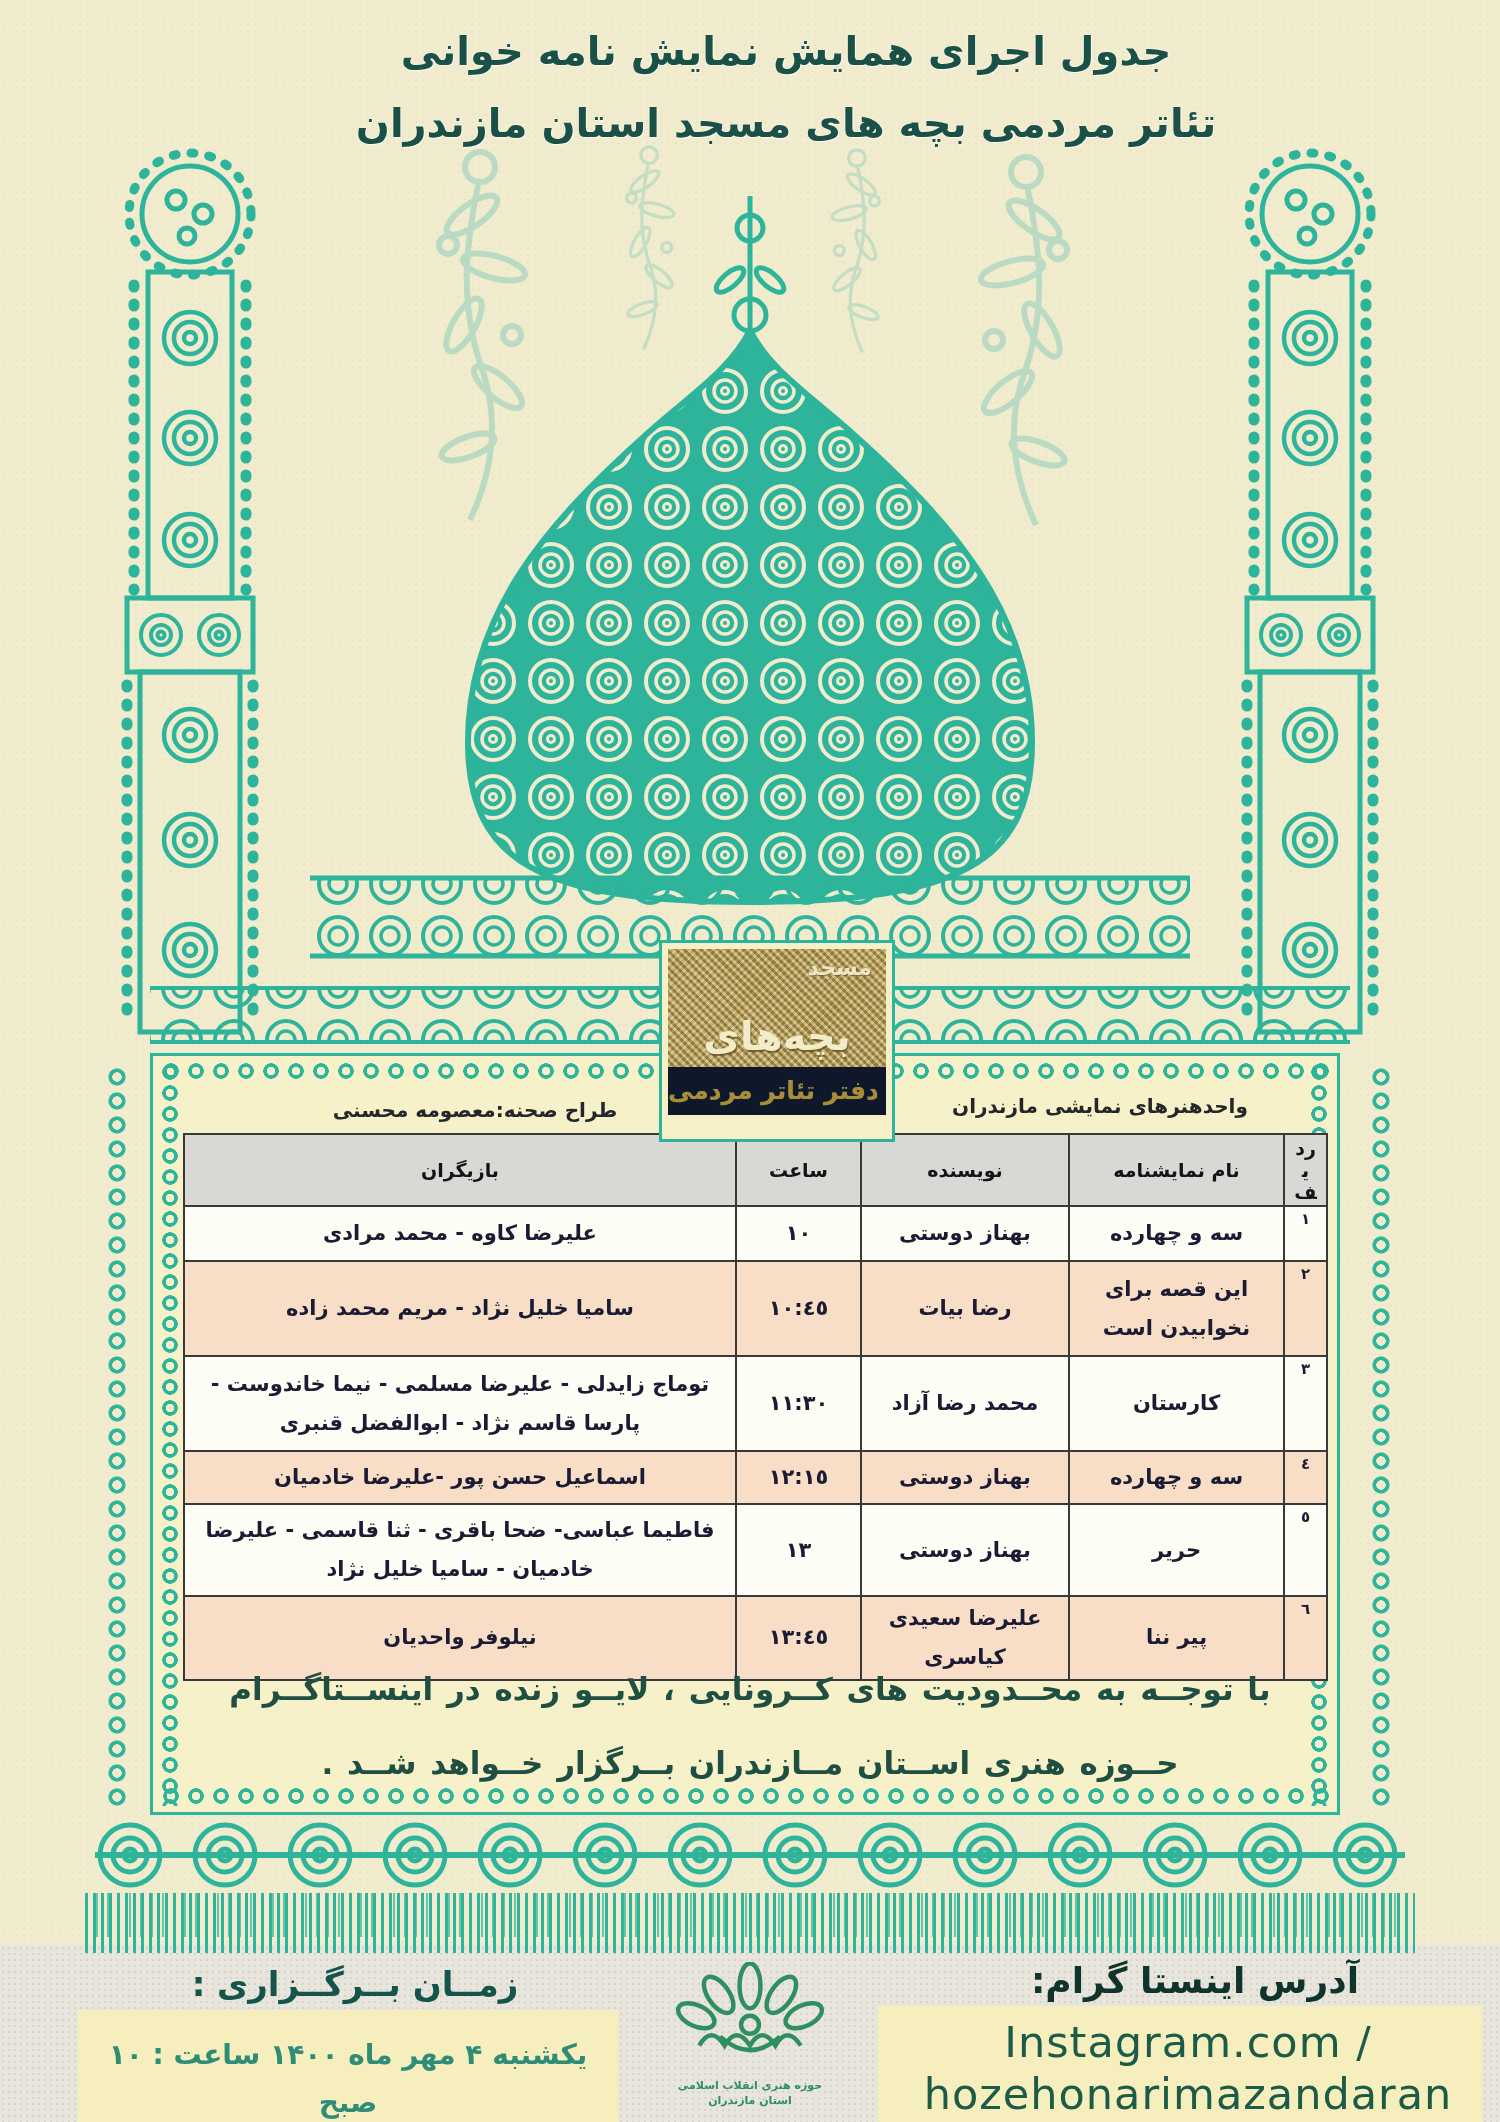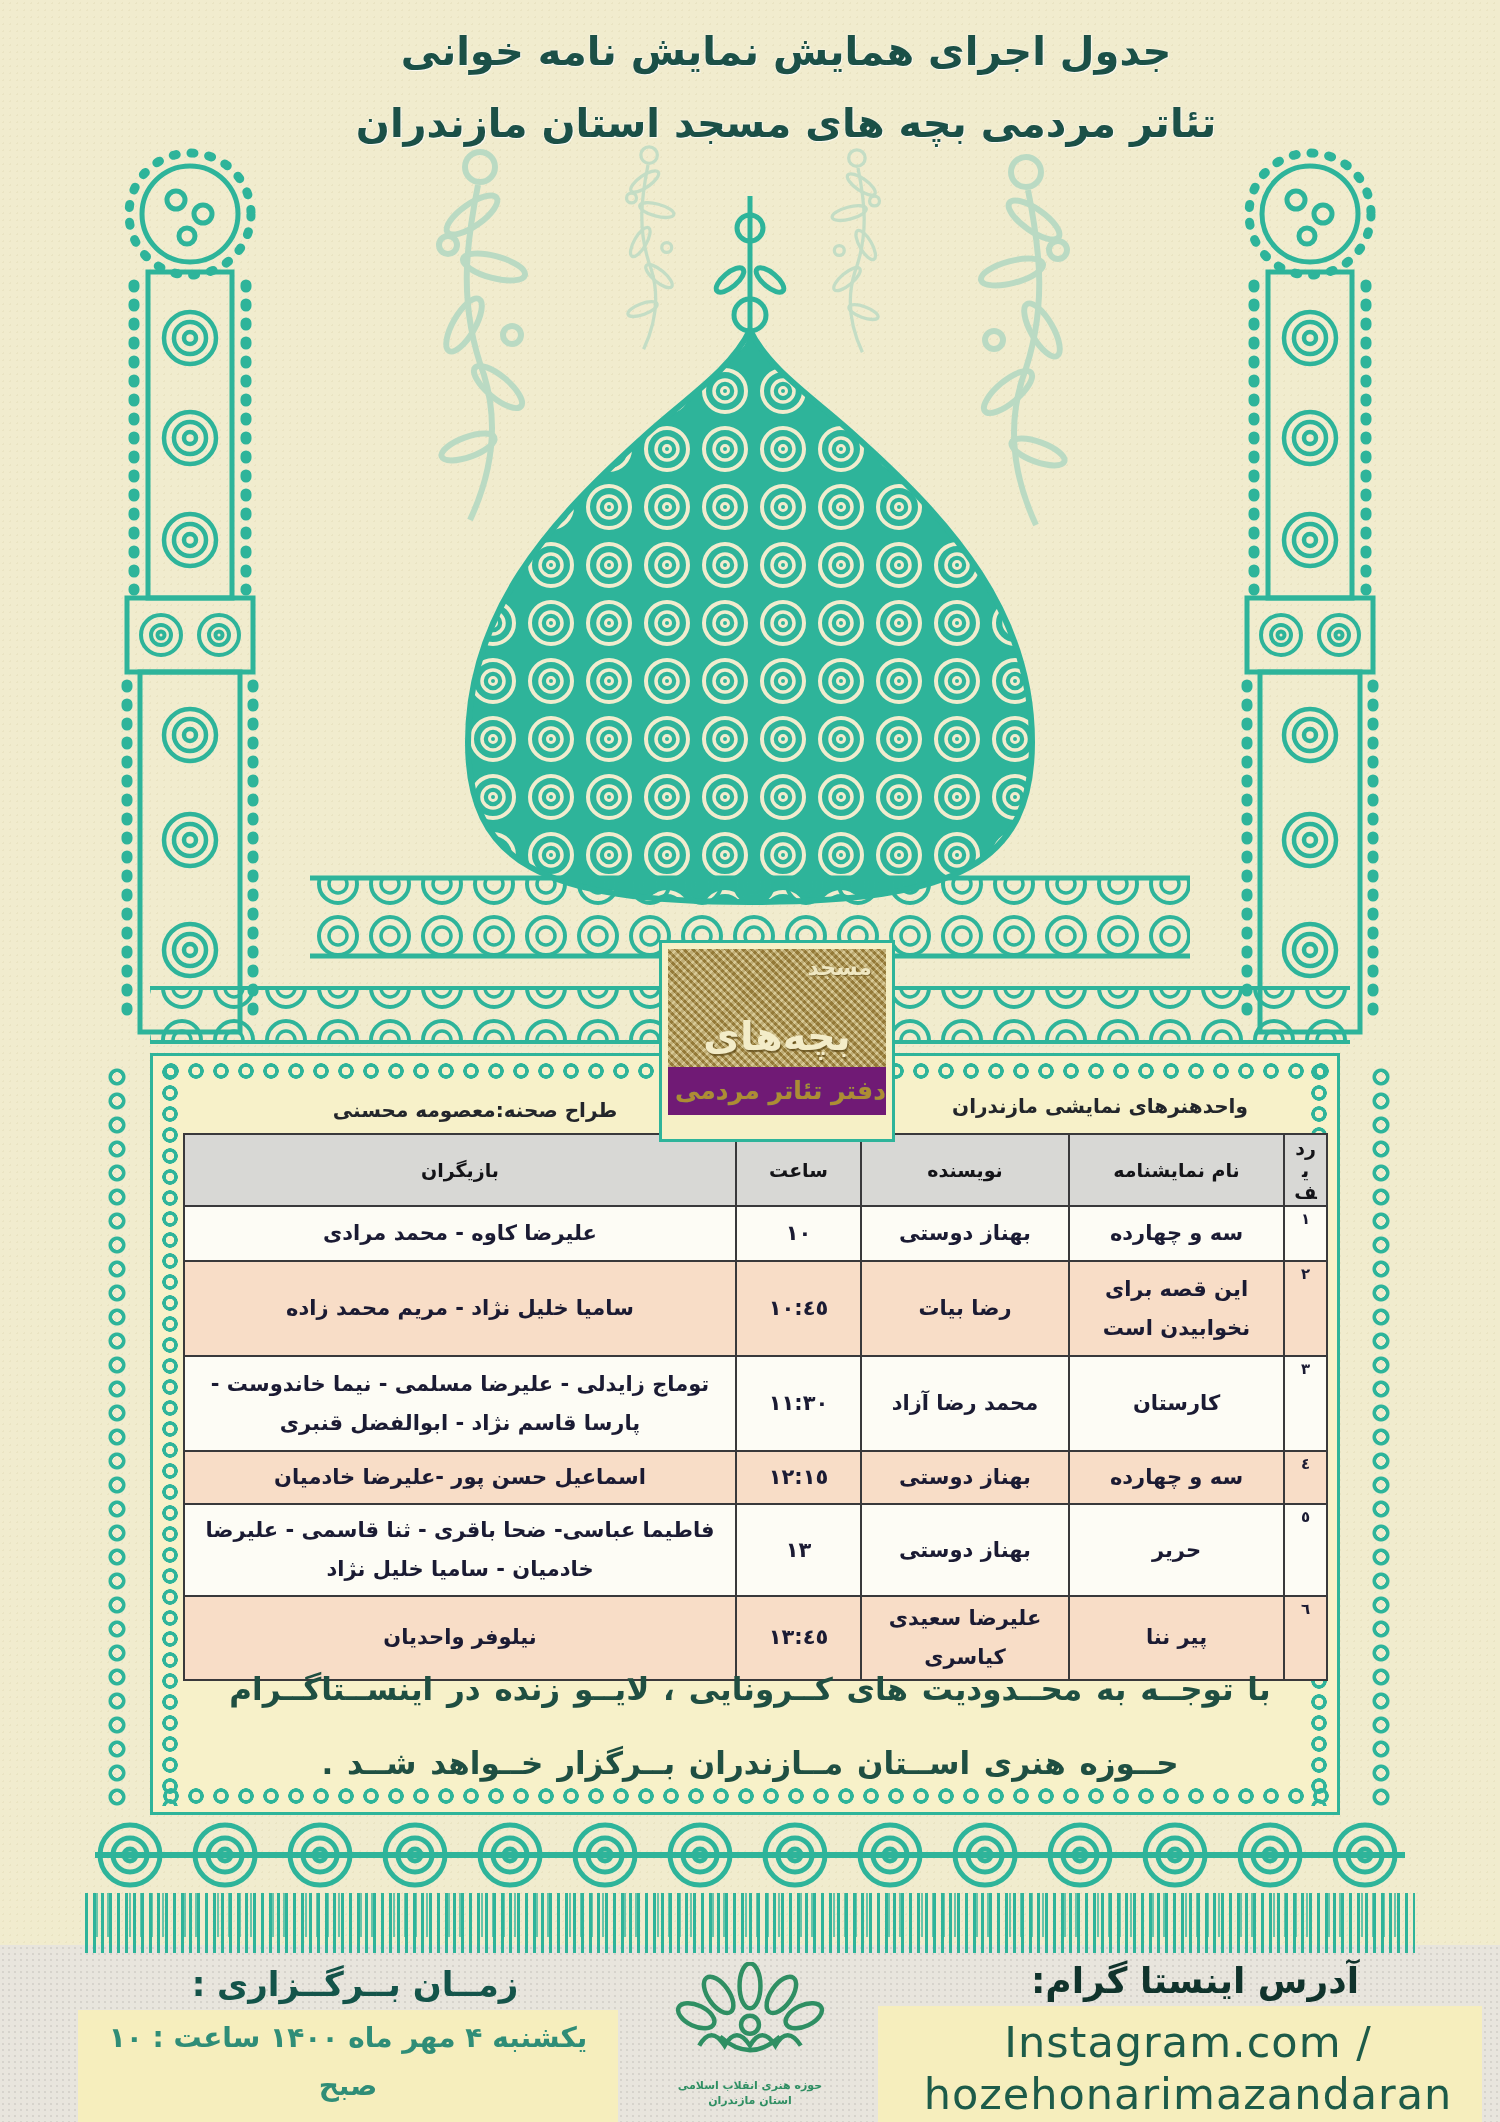--- a/index.html
+++ b/index.html
@@ -19,21 +19,21 @@
   .emblem{left:659px; top:940px; width:236px; height:202px; z-index:6;
     background:#f6f0c6; border:3px solid #2eb49a; box-sizing:border-box; padding:6px;}
   .emblem-gold{position:relative; height:118px; color:#f3ecc8; overflow:hidden;
     background-color:#ac934e;
     background-image:repeating-linear-gradient(45deg, rgba(255,250,215,.35) 0 3px, rgba(130,102,38,.38) 3px 6px),
                      repeating-linear-gradient(-45deg, rgba(255,250,215,.28) 0 2px, rgba(120,95,35,.28) 2px 5px);}
   .emblem-word-top{position:absolute; top:6px; right:14px; font-size:22px; font-weight:bold;
     direction:rtl; letter-spacing:2px; opacity:.95; text-shadow:1px 1px 1px rgba(90,70,20,.6);}
   .emblem-word-main{position:absolute; bottom:8px; left:0; width:100%; text-align:center;
     font-size:40px; font-weight:bold; direction:rtl; text-shadow:1px 2px 1px rgba(90,70,20,.7);}
-  .emblem-banner{height:48px; line-height:48px; text-align:right; background:#701a75;
+  .emblem-banner{height:48px; line-height:48px; text-align:left; background:#0f172a;
     color:#ae8c33; font-weight:bold; font-size:25px; direction:rtl;
     text-shadow:0 0 1px rgba(46,180,154,.55);}
   
   .card{left:150px; top:1053px; width:1190px; height:762px; box-sizing:border-box;
     background:#f7f1c9; border:3px solid #2eb49a; z-index:2;}
   .scallop-h{position:absolute; left:6px; right:6px; height:21px;
     background-image:radial-gradient(circle 8px at 12px 10px, rgba(0,0,0,0) 4px, #2eb49a 4.5px 7.5px, rgba(0,0,0,0) 8px);
     background-size:25px 21px; background-repeat:repeat-x;}
   .scallop-v{position:absolute; top:6px; bottom:6px; width:25px;
     background-image:radial-gradient(circle 8px at 12px 10px, rgba(0,0,0,0) 4px, #2eb49a 4.5px 7.5px, rgba(0,0,0,0) 8px);
@@ -64,21 +64,21 @@
     background-image:repeating-linear-gradient(90deg, #2eb49a 0 3px, rgba(0,0,0,0) 3px 8px);}
   .fringe2{left:85px; top:1893px; width:1330px; height:44px; z-index:3; opacity:.7;
     background-image:repeating-linear-gradient(90deg, #2eb49a 0 2px, rgba(0,0,0,0) 2px 11px);}
   .bottom-strip{left:0; top:1945px; width:1500px; height:177px; background:#e8e5dd;
     background-image:radial-gradient(rgba(120,120,118,.16) 1px, transparent 1px);
     background-size:6px 6px;}
   .footer-title{font-weight:bold; direction:rtl; text-align:center; z-index:4;}
   .zaman-title{left:95px; top:1964px; width:520px; font-size:34px; color:#14544a;}
   .insta-title{left:960px; top:1960px; width:470px; font-size:36px; color:#10332c;}
   .yellow-box{background:#f6eebd; z-index:4; text-align:center; box-sizing:border-box;}
-  .zaman-box{left:78px; top:2010px; width:540px; height:112px; padding-top:4px; direction:rtl;}
+  .zaman-box{left:78px; top:2010px; width:540px; height:112px; padding-top:21px; direction:rtl;}
   .zaman-line1{font-size:28px; font-weight:bold; color:#2f8d77; line-height:48px;}
   .zaman-line2{font-size:29px; font-weight:bold; color:#1c5a3f; line-height:48px;}
   .insta-box{left:878px; top:2006px; width:604px; height:116px; padding-top:10px; direction:ltr;}
   .insta-line{font-size:43px; font-weight:normal; color:#1d5b49; line-height:52px; letter-spacing:1px;padding-left:16px;}
   .logo-block{left:655px; top:1962px; width:190px; text-align:center; z-index:4;}
   .logo-caption{font-size:11px; font-weight:bold; color:#2f8f63; direction:rtl; line-height:15px;}
 </style>
 </head>
 <body>
 

